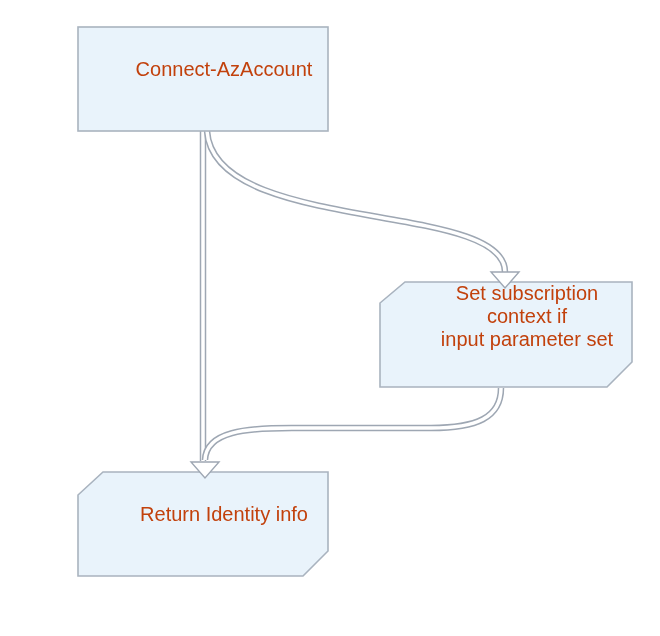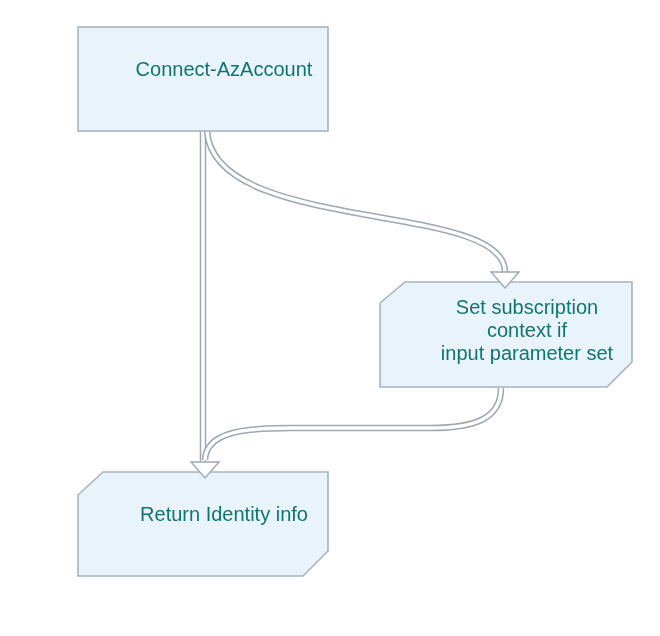--- a/index.html
+++ b/index.html
@@ -40,27 +40,27 @@
   .node-label {
     position: absolute;
     display: flex;
     align-items: center;
     justify-content: center;
     text-align: center;
     box-sizing: border-box;
     padding-bottom: 20px;
     font-size: 20px;
     line-height: 23px;
-    color: #0f766e;
+    color: #c2410c;
     white-space: pre-line;
     pointer-events: none;
     padding-left: 42px;
   }
   .label-connect { left: 78px; top: 27px;  width: 250px; height: 104px; }
-  .label-subscr  { left: 380px; top: 288px; width: 252px; height: 105px; }
+  .label-subscr  { left: 380px; top: 274px; width: 252px; height: 105px; }
   .label-return  { left: 78px; top: 472px; width: 250px; height: 104px; border-radius: 11px; }
 </style>
 </head>
 <body>
 
 <div class="canvas">
 
   <svg width="660" height="636" viewBox="0 0 660 636">
 
     <g>

